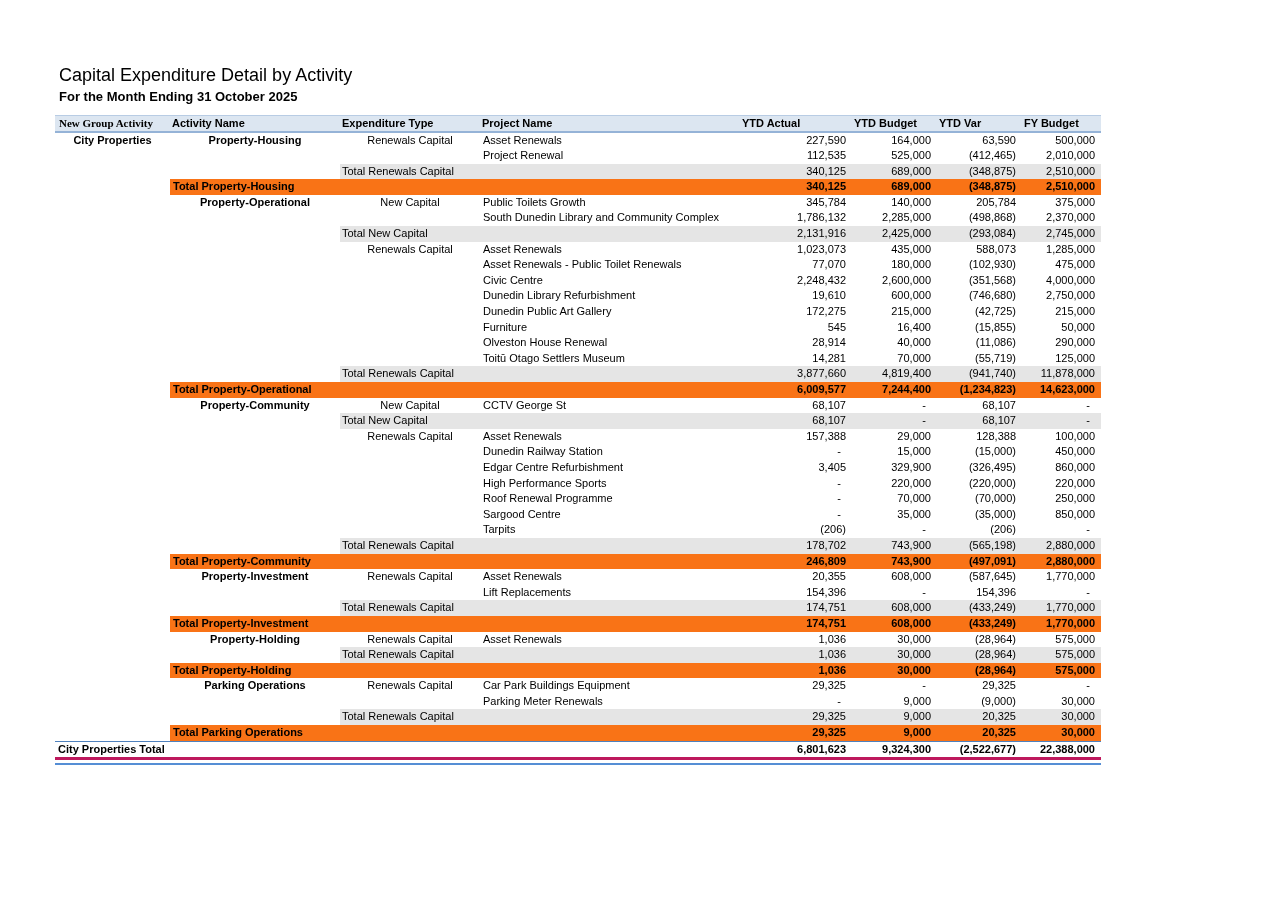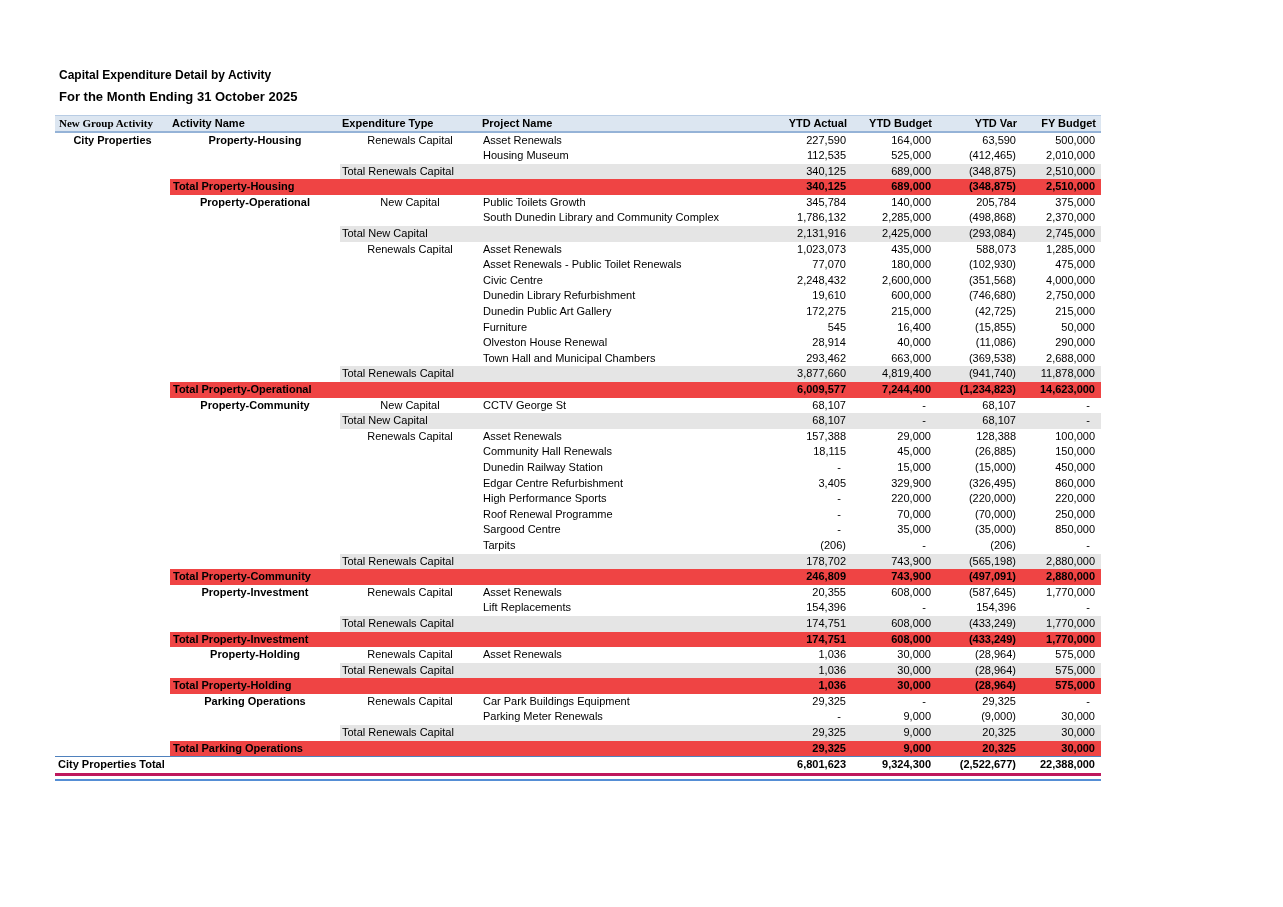--- a/index.html
+++ b/index.html
@@ -1,39 +1,39 @@
 <!DOCTYPE html>
 <html><head>
 <meta charset="utf-8">
 <style>
   * { margin:0; padding:0; box-sizing:border-box; }
   html,body { width:1283px; height:907px; background:#ffffff;
               font-family:"Liberation Sans", sans-serif; color:#000; overflow:hidden; }
   .report { position:absolute; left:55px; top:64px; width:1046px; }
   .title-block { margin-left:4px; margin-bottom:7px; }
-  .report-title    { font-size:12px; font-weight:bold; line-height:22px; }
+  .report-title    { font-size:18px; font-weight:normal; line-height:22px; }
   .report-subtitle { font-size:13px; font-weight:bold; line-height:22px; }
   table { border-collapse:collapse; table-layout:fixed; width:1046px; font-size:11px; }
   col.c1{width:115px} col.c2{width:170px} col.c3{width:140px} col.c4{width:260px}
   col.c5{width:112px} col.c6{width:85px}  col.c7{width:85px}  col.c8{width:79px}
   th {
     background:#DCE6F1; font-weight:bold; font-size:11px; height:16px;
     border-top:1px solid #B8CCE4; border-bottom:2px solid #95B3D7;
     padding:0 2px; text-align:left; white-space:nowrap; overflow:hidden;
   }
-  th.num { text-align:right; padding-right:5px; }
+  th.num { padding-right:5px; }
   th.h1 { padding-left:4px;font-family:Liberation Serif, serif; }
   td { height:15.6px; line-height:15.6px; white-space:nowrap; overflow:hidden; padding:0 2px; }
   td.center { text-align:center; }
   td.bold   { font-weight:bold; }
   td.left4  { padding-left:3px; }
   td.num  { text-align:right; padding-right:6px; }
   td.dash { padding-right:11px; }
   tr.subtotal td.shade { background:#e5e5e5; }
-  tr.total    td.shade { background:#ef4444; font-weight:bold; }
+  tr.total    td.shade { background:#f97316; font-weight:bold; }
   tr.grand td { font-weight:bold; border-top:1px solid #4F81BD; border-bottom:3px solid #be185d; }
   .bottom-rule { margin-top:3px; border-top:2px solid #558ED5; height:0; width:1046px; }
 </style>
 </head>
 <body>
 
 <div class="report">
   <div class="title-block">
     <div class="report-title">Capital Expenditure Detail by Activity</div>
     <div class="report-subtitle">For the Month Ending 31 October 2025</div>
@@ -70,21 +70,21 @@
           <td class="left4">Asset Renewals</td>
           <td class="num">227,590</td>
           <td class="num">164,000</td>
           <td class="num">63,590</td>
           <td class="num">500,000</td>
         </tr>
         <tr class="detail">
           <td class="center bold"></td>
           <td class="center bold"></td>
           <td class="center"></td>
-          <td class="left4">Housing Museum</td>
+          <td class="left4">Project Renewal</td>
           <td class="num">112,535</td>
           <td class="num">525,000</td>
           <td class="num">(412,465)</td>
           <td class="num">2,010,000</td>
         </tr>
         <tr class="subtotal">
           <td></td>
           <td></td>
           <td class="shade" colspan="2">Total Renewals Capital</td>
           <td class="num shade">340,125</td>
@@ -196,25 +196,25 @@
           <td class="left4">Olveston House Renewal</td>
           <td class="num">28,914</td>
           <td class="num">40,000</td>
           <td class="num">(11,086)</td>
           <td class="num">290,000</td>
         </tr>
         <tr class="detail">
           <td class="center bold"></td>
           <td class="center bold"></td>
           <td class="center"></td>
-          <td class="left4">Town Hall and Municipal Chambers</td>
-          <td class="num">293,462</td>
-          <td class="num">663,000</td>
-          <td class="num">(369,538)</td>
-          <td class="num">2,688,000</td>
+          <td class="left4">Toitū Otago Settlers Museum</td>
+          <td class="num">14,281</td>
+          <td class="num">70,000</td>
+          <td class="num">(55,719)</td>
+          <td class="num">125,000</td>
         </tr>
         <tr class="subtotal">
           <td></td>
           <td></td>
           <td class="shade" colspan="2">Total Renewals Capital</td>
           <td class="num shade">3,877,660</td>
           <td class="num shade">4,819,400</td>
           <td class="num shade">(941,740)</td>
           <td class="num shade">11,878,000</td>
         </tr>
@@ -247,30 +247,20 @@
         </tr>
         <tr class="detail">
           <td class="center bold"></td>
           <td class="center bold"></td>
           <td class="center">Renewals Capital</td>
           <td class="left4">Asset Renewals</td>
           <td class="num">157,388</td>
           <td class="num">29,000</td>
           <td class="num">128,388</td>
           <td class="num">100,000</td>
-        </tr>
-        <tr class="detail">
-          <td class="center bold"></td>
-          <td class="center bold"></td>
-          <td class="center"></td>
-          <td class="left4">Community Hall Renewals</td>
-          <td class="num">18,115</td>
-          <td class="num">45,000</td>
-          <td class="num">(26,885)</td>
-          <td class="num">150,000</td>
         </tr>
         <tr class="detail">
           <td class="center bold"></td>
           <td class="center bold"></td>
           <td class="center"></td>
           <td class="left4">Dunedin Railway Station</td>
           <td class="num dash">-</td>
           <td class="num">15,000</td>
           <td class="num">(15,000)</td>
           <td class="num">450,000</td>

